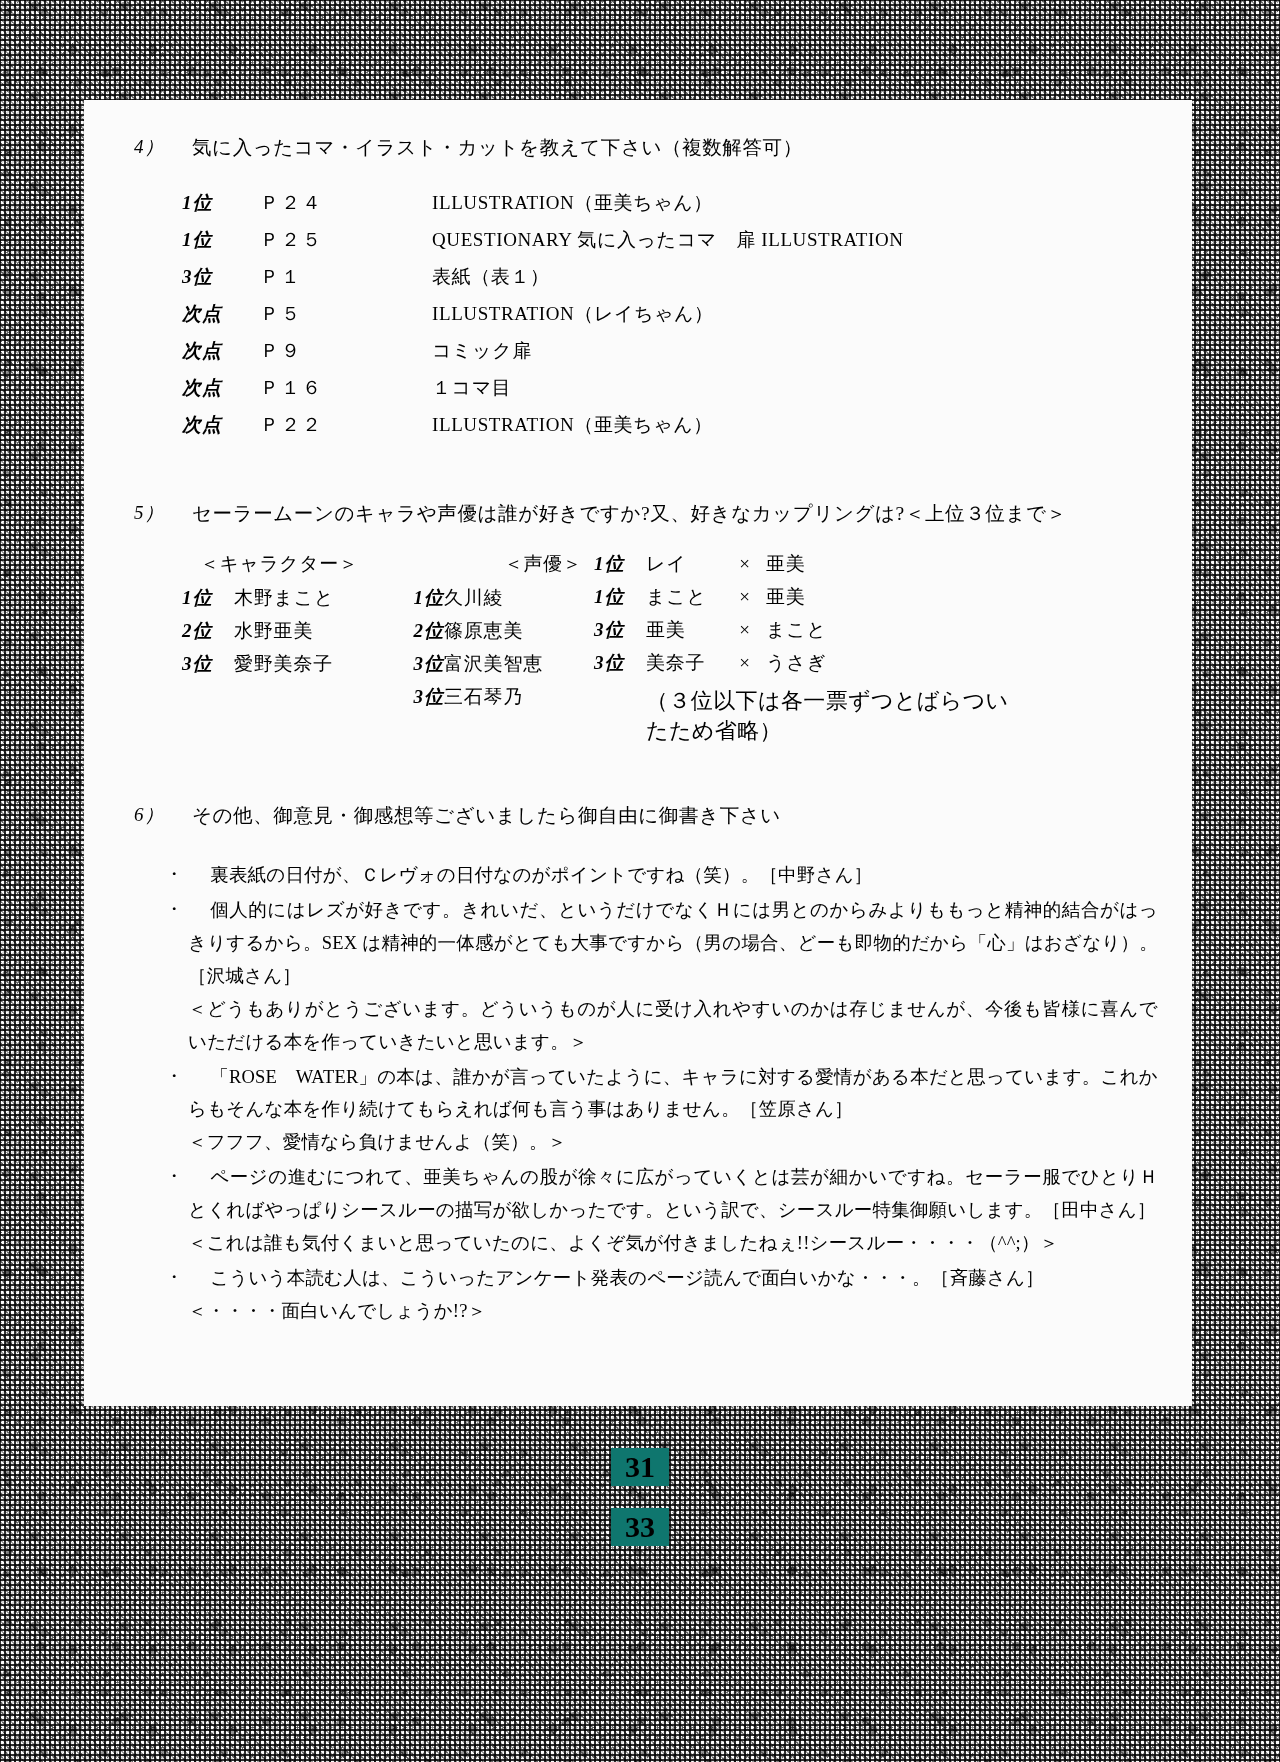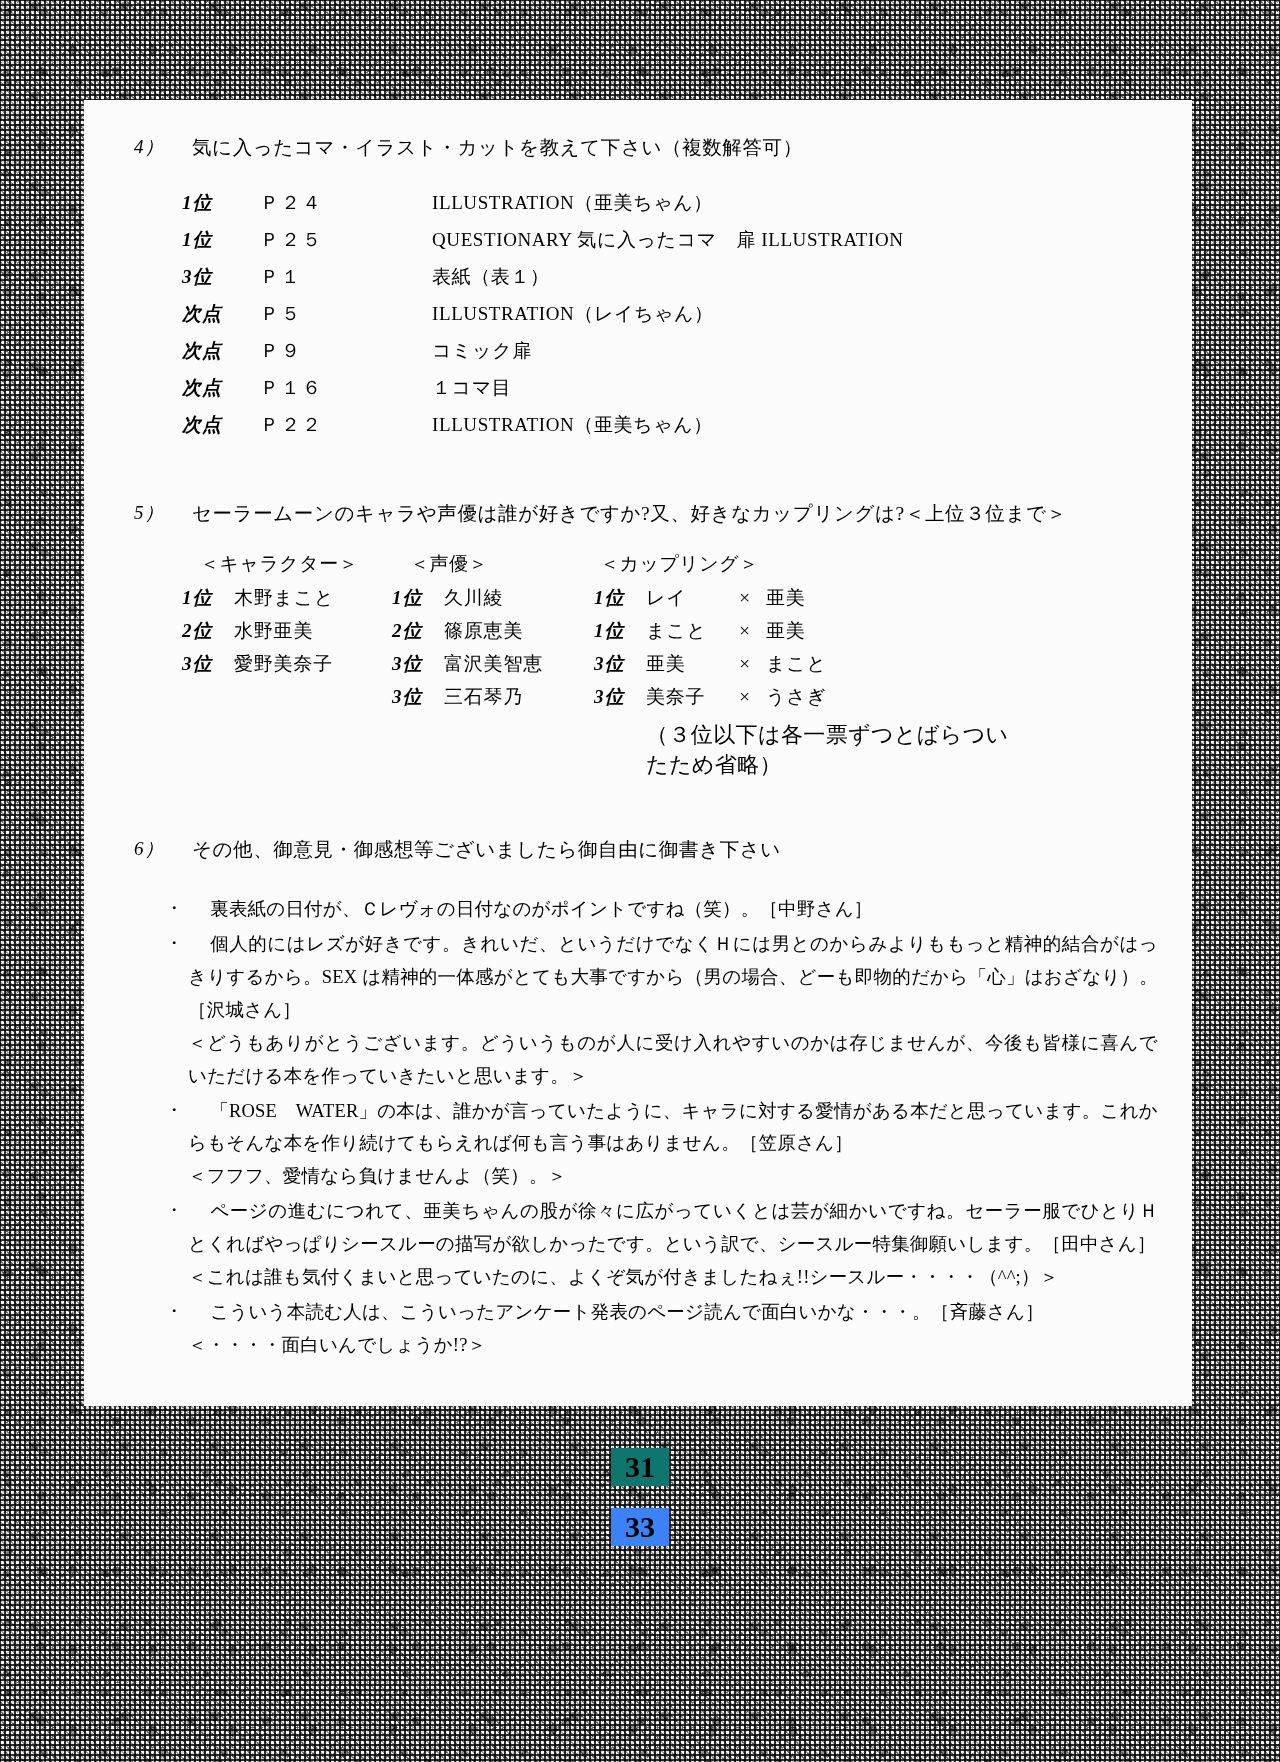--- a/index.html
+++ b/index.html
@@ -106,21 +106,21 @@
 
   
   .cols {
     display: flex;
     margin-top: 24px;
     margin-left: 70px;
     gap: 12px;
   }
   .col { flex: none; }
   .col-1 { width: 198px; }
-  .col-2 { width: 190px; }
+  .col-2 { width: 190px; text-align: right; }
   .col-3 { width: 420px; }
   .col-head {
     font-size: 19px;
     letter-spacing: .5px;
     margin-bottom: 8px;
     padding-left: 18px;
   }
   .col-3 .col-head { padding-left: 6px; }
   .item {
     display: flex;
@@ -182,21 +182,21 @@
     font-weight: bold;
     text-align: center;
   }
   .pagenum-1 {
     top: 1448px;
     background: #0f766e;
     padding: 2px 14px;
   }
   .pagenum-2 {
     top: 1508px;
-    background: #3b82f6;
+    background: #0f766e;
     padding: 2px 14px;
   }
 </style>
 </head>
 <body>
 
 <div class="page">
   <div class="noise-bg"></div>
 
   <div class="paper">
@@ -283,21 +283,20 @@
             <span class="pos">3位</span>
             <span class="val">富沢美智恵</span>
           </div>
           <div class="item">
             <span class="pos">3位</span>
             <span class="val">三石琴乃</span>
           </div>
         </div>
 
         <div class="col col-3">
-          <div class="col-head">＜カップリング＞</div>
           <div class="item pair">
             <span class="pos">1位</span>
             <span class="val"><span class="a">レイ</span><span class="x">×</span><span class="b">亜美</span></span>
           </div>
           <div class="item pair">
             <span class="pos">1位</span>
             <span class="val"><span class="a">まこと</span><span class="x">×</span><span class="b">亜美</span></span>
           </div>
           <div class="item pair">
             <span class="pos">3位</span>

